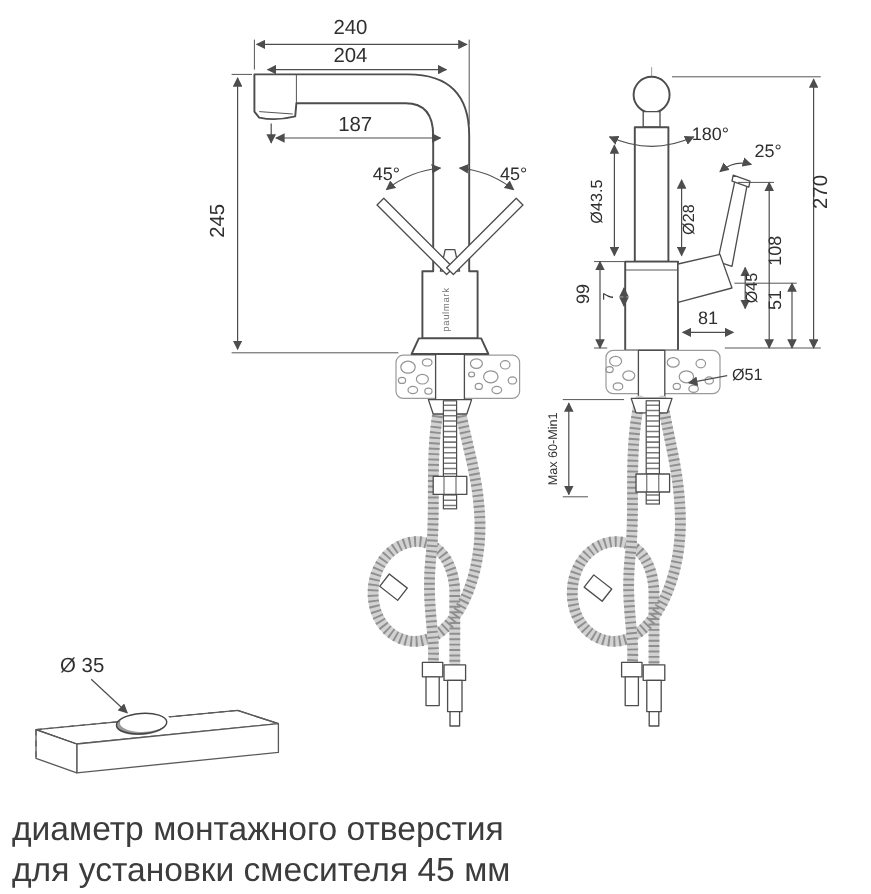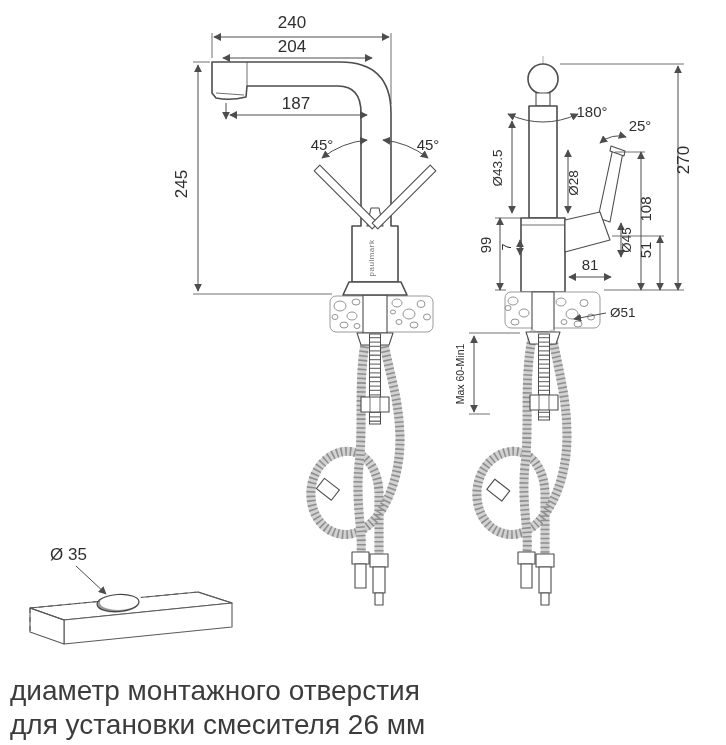--- a/index.html
+++ b/index.html
@@ -220,15 +220,15 @@
       <g transform="rotate(-4 118 603)">
         <ellipse cx="118" cy="604" rx="21" ry="8.5" fill="#9a9a9a"></ellipse>
         <ellipse cx="121" cy="601.5" rx="21" ry="8.5" fill="#ffffff"></ellipse>
         <ellipse cx="118" cy="603" rx="21" ry="8.5" fill="none" stroke="#444444" stroke-width="1.2"></ellipse>
       </g>
     </g>
   </svg>
 
   <div class="caption">
     <div>диаметр монтажного отверстия</div>
-    <div>для установки смесителя 26 мм</div>
+    <div>для установки смесителя 45 мм</div>
   </div>
 </div>
 
 </body></html>

